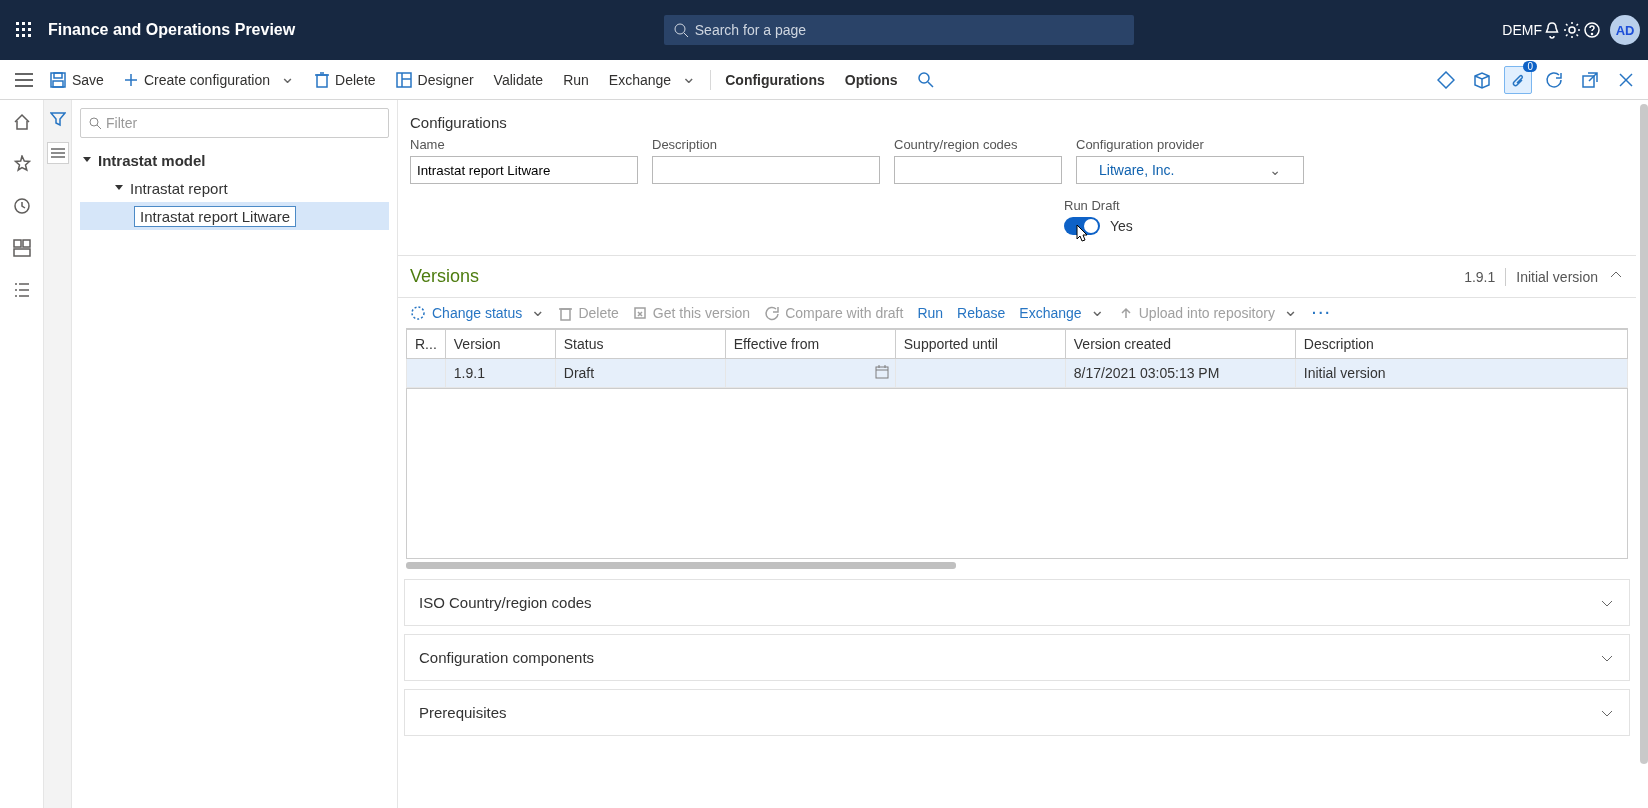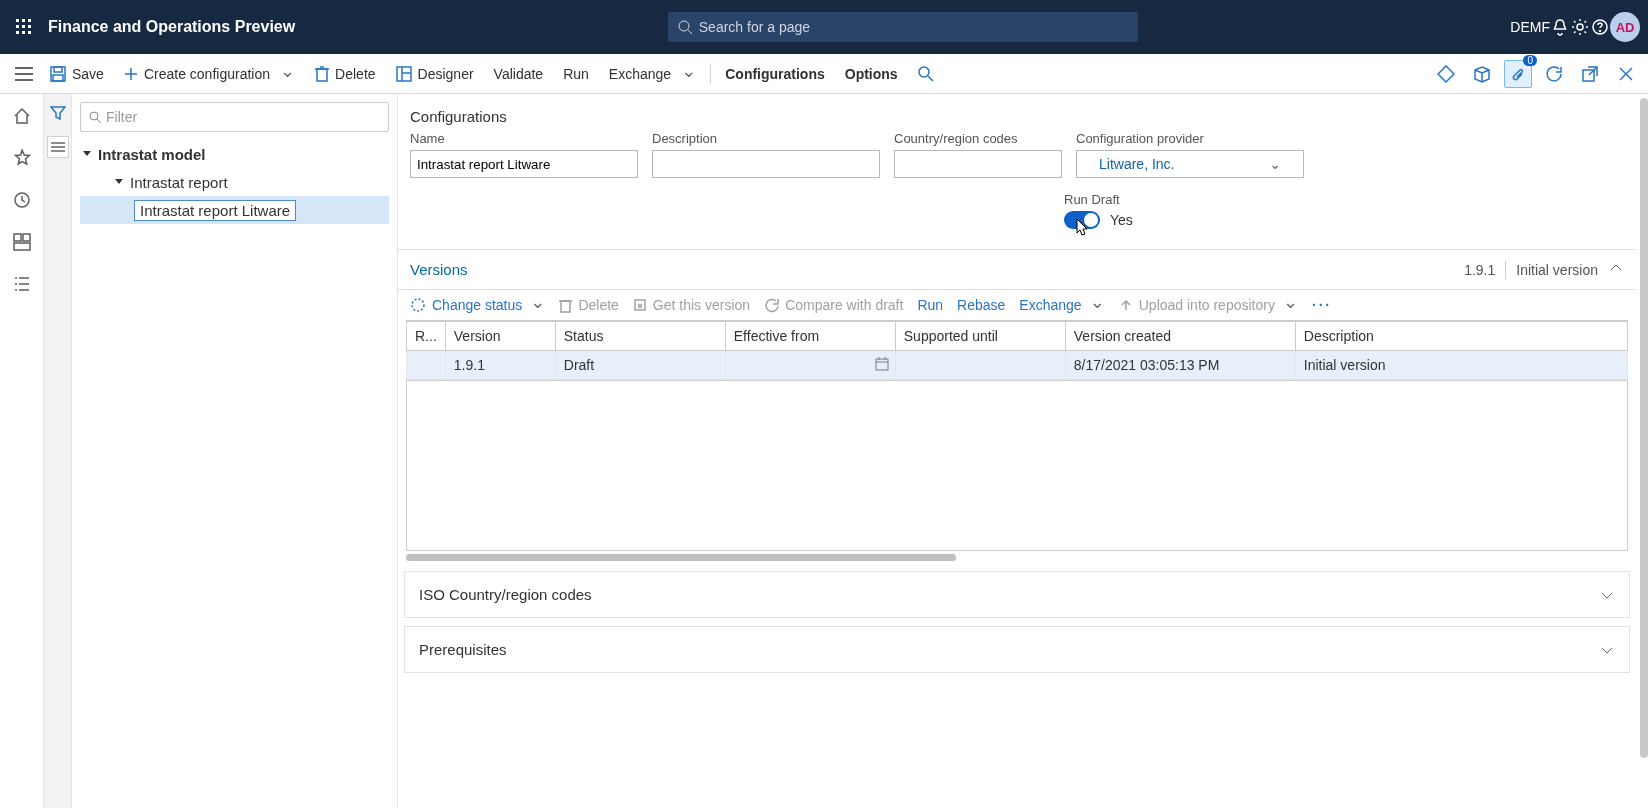--- a/index.html
+++ b/index.html
@@ -1,28 +1,28 @@
 <!DOCTYPE html>
 <html><head>
 <meta charset="utf-8">
 <style>
 * { box-sizing: border-box; font-family: "Segoe UI", Arial, sans-serif; }
 body { margin:0; padding:0; background:#fff; color:#333; font-size:14px; overflow:hidden; }
 
 
-.topbar { height:54px; background:#172841; color:#fff; display:flex; align-items:center; padding:0 8px; }
+.topbar { height:60px; background:#172841; color:#fff; display:flex; align-items:center; padding:0 8px; }
 .topbar .waffle { width:32px; height:32px; display:flex; align-items:center; justify-content:center; }
 .topbar .title { font-size:16px; font-weight:600; margin-left:8px; flex:0 0 auto; }
 .topbar .spacer-left { flex:1 1 auto; }
 .topbar .search { width:470px; height:30px; background:#2a4368; border-radius:2px; display:flex; align-items:center; padding:0 10px; color:#cfd6e0; }
 .topbar .search svg { margin-right:6px; }
 .topbar .spacer-right { flex:1 1 auto; }
 .topbar .right-icons { display:flex; align-items:center; }
 .topbar .company { font-size:14px; }
-.topbar .avatar { width:30px; height:30px; border-radius:50%; background:#b9cfeb; color:#be185d; display:flex; align-items:center; justify-content:center; font-size:13px; font-weight:600; }
+.topbar .avatar { width:30px; height:30px; border-radius:50%; background:#b9cfeb; color:#1d4ed8; display:flex; align-items:center; justify-content:center; font-size:13px; font-weight:600;margin-left:8px; }
 .ticon { width:20px; height:20px; display:inline-flex; align-items:center; justify-content:center; }
 .ticon svg { fill:none; stroke:#fff; stroke-width:1.5; }
 
 
 .actionbar { height:40px; border-bottom:1px solid #d8d8d8; display:flex; align-items:center; padding:0 8px; background:#fff; }
 .actionbar .ham { width:32px; height:32px; display:flex; align-items:center; justify-content:center; }
 .actionbar .btn { display:flex; align-items:center; gap:6px; padding:4px 10px; color:#323130; cursor:pointer; }
 .actionbar .btn svg { stroke:#2775c3; fill:none; stroke-width:1.5; }
 .actionbar .btn.emph { font-weight:600; }
 .actionbar .sep { width:1px; height:20px; background:#d8d8d8; margin:0 4px; }
@@ -79,21 +79,21 @@
 .toggle-block label { font-size:13px; color:#555; display:block; margin-bottom:4px; }
 .toggle-ctrl { display:flex; align-items:center; gap:10px; }
 .toggle { width:36px; height:18px; border-radius:10px; background:#0e62c7; position:relative; }
 .toggle::after { content:""; position:absolute; right:2px; top:2px; width:14px; height:14px; border-radius:50%; background:#fff; }
 .cursor-img { position:absolute; width:18px; height:18px; pointer-events:none; }
 
 hr.divider { border:none; border-top:1px solid #e2e2e2; margin:0; }
 
 
 .versions-header { display:flex; align-items:center; justify-content:space-between; padding:10px 12px; border-bottom:1px solid #e2e2e2; }
-.versions-header .vtitle { font-size:15px; color:#0369a1; }
+.versions-header .vtitle { font-size:18px; color:#4d7c0f; }
 .versions-header .vmeta { display:flex; align-items:center; gap:10px; color:#555; }
 .versions-header .vmeta .vsep { width:1px; height:18px; background:#ccc; }
 .collapse svg { stroke:#666; fill:none; }
 
 .v-toolbar { display:flex; align-items:center; gap:14px; padding:6px 12px; }
 .v-toolbar .tbtn { display:flex; align-items:center; gap:6px; color:#2775c3; cursor:pointer; }
 .v-toolbar .tbtn.disabled { color:#a0a0a0; }
 .v-toolbar .tbtn svg { stroke:currentColor; fill:none; stroke-width:1.5; }
 .v-toolbar .tbtn.chev::after { content:"⌄"; font-size:18px; color:#666; margin-left:2px; line-height:1; position:relative; top:-3px; }
 .v-toolbar .more { color:#2775c3; font-weight:bold; letter-spacing:2px; }
@@ -495,20 +495,26 @@
           <div class="thumb"></div>
         </div>
 
     <div class="expander">
       <span class="etitle">ISO Country/region codes</span>
       <svg width="16" height="16" viewBox="0 0 16 16">
             <path d="M3 6l5 5 5-5"></path>
           </svg>
     </div>
     <div class="expander">
+      <span class="etitle">Configuration components</span>
+      <svg width="16" height="16" viewBox="0 0 16 16">
+            <path d="M3 6l5 5 5-5"></path>
+          </svg>
+    </div>
+    <div class="expander">
       <span class="etitle">Prerequisites</span>
       <svg width="16" height="16" viewBox="0 0 16 16">
             <path d="M3 6l5 5 5-5"></path>
           </svg>
     </div>
 
     </div>
     <div class="rscroll"></div>
   </div>
 

